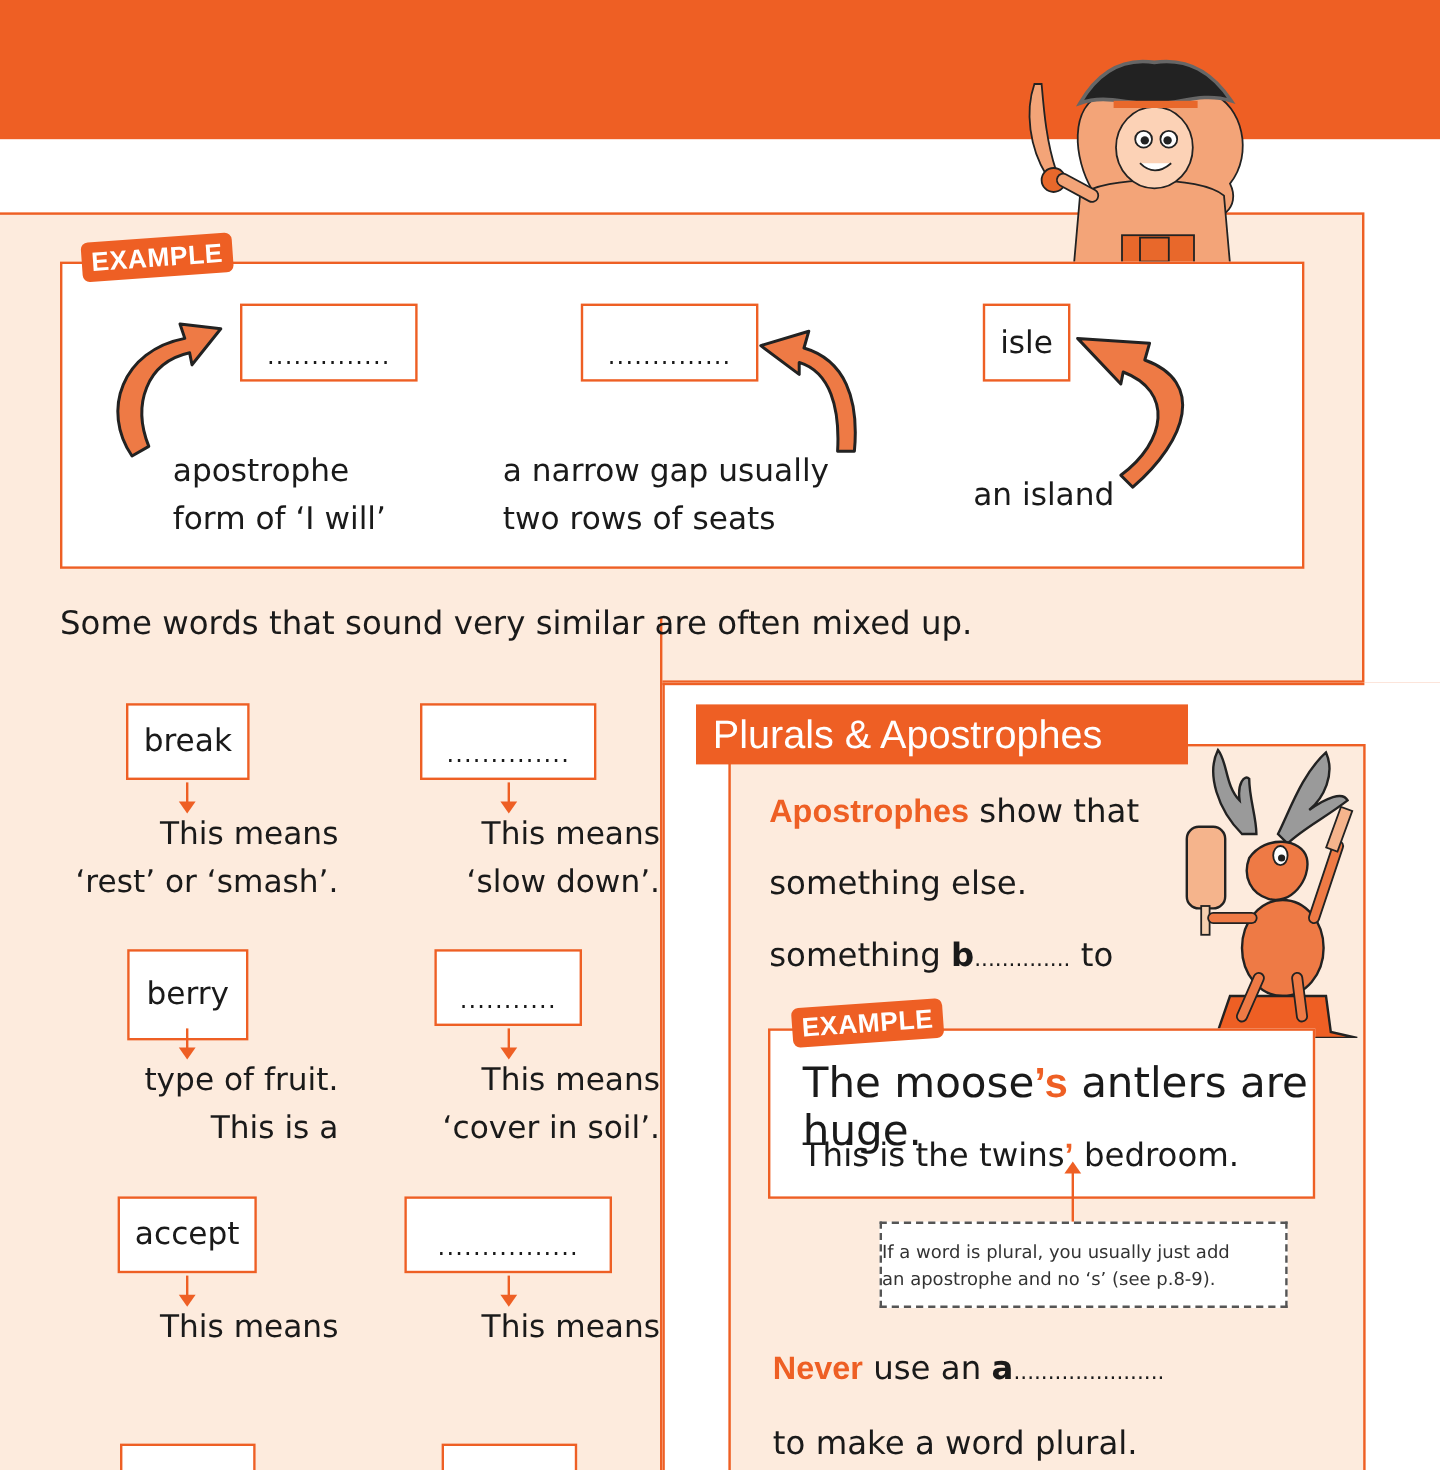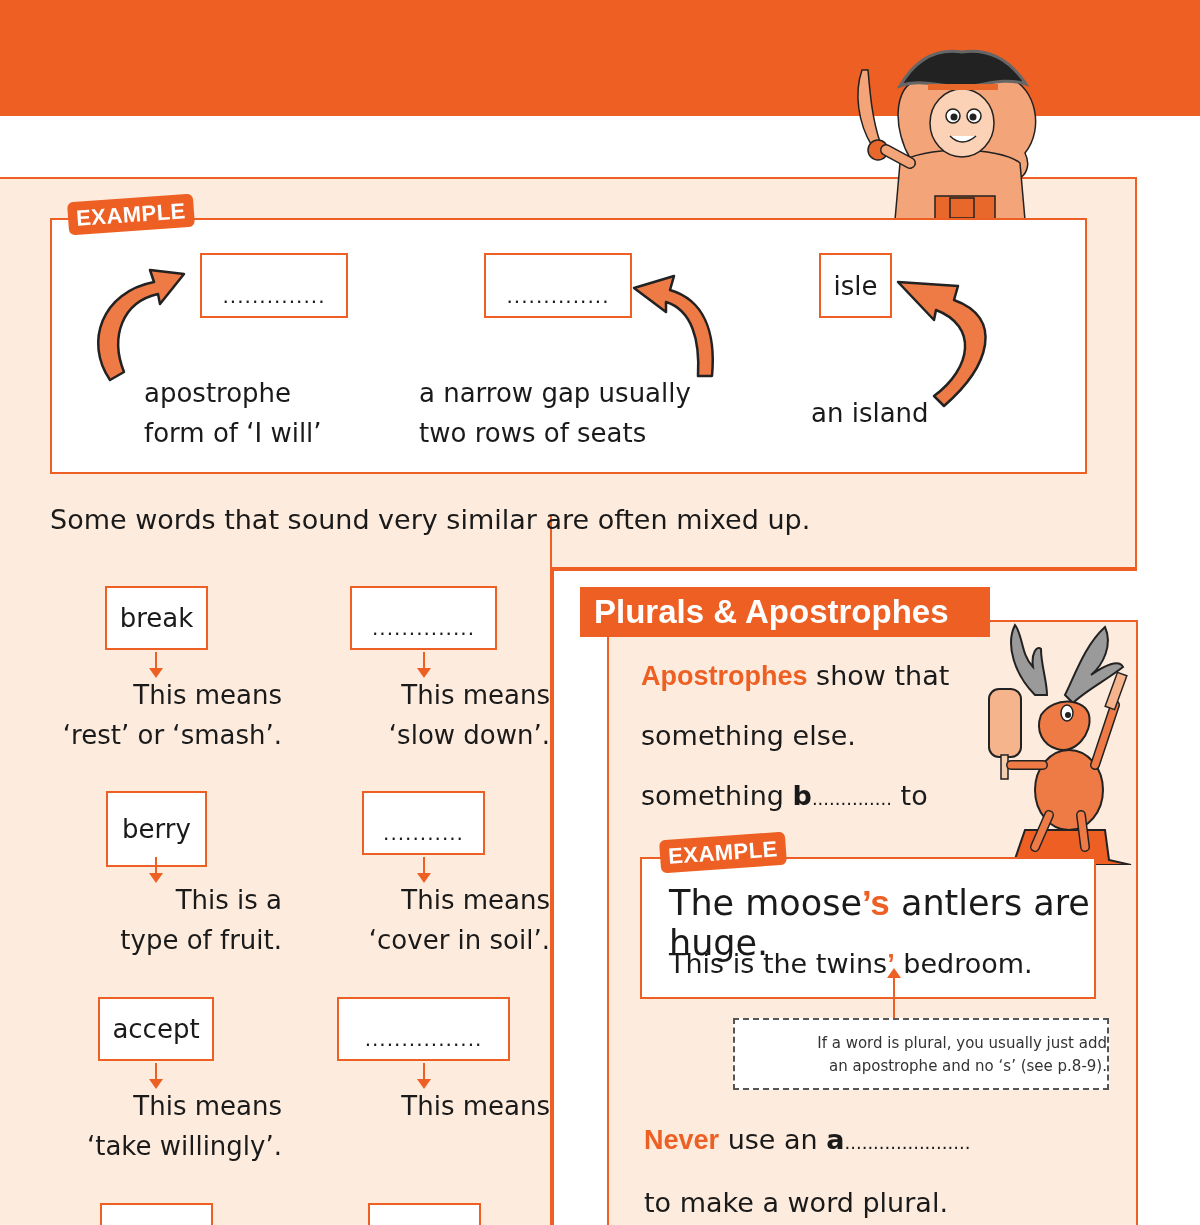--- a/index.html
+++ b/index.html
@@ -35,31 +35,31 @@
 
   .hand { font-family: "DejaVu Sans", sans-serif; font-size: 26px; line-height: 40px; color: #1a1a1a; }
 
   .intro-line { left: 50px; top: 504px; font-size: 27px; }
   .meaning { font-size: 26px; line-height: 40px; text-align: right; }
 
   .arrow-down { width: 2px; height: 18px; background: #ee5f24; position: absolute; }
   .arrow-down::after { content: ""; position: absolute; left: -6px; bottom: -8px; border-left: 7px solid transparent; border-right: 7px solid transparent; border-top: 10px solid #ee5f24; }
 
   
-  .section-title { left: 580px; top: 587px; width: 410px; height: 50px; background: #ee5f24; color: #ffffff; font-family: "Liberation Sans", sans-serif; font-weight: bold; font-size: 33px; line-height: 50px; padding-left: 14px; }
+  .section-title { left: 580px; top: 587px; width: 410px; height: 50px; background: #ee5f24; color: #ffffff; font-family: "Liberation Sans", sans-serif; font-weight: normal; font-size: 33px; line-height: 50px; padding-left: 14px; }
   .inner-peach { left: 607px; top: 620px; width: 531px; height: 620px; background: #fdebdd; border: 2px solid #ee5f24; }
 
   .ap-text { font-size: 27px; line-height: 60px; }
   .orange-bold { color: #ee5f24; font-weight: bold; font-family: "Liberation Sans", sans-serif; }
   .black-bold { font-weight: bold; }
 
   .example-box2 { left: 640px; top: 857px; width: 456px; height: 142px; background: #ffffff; border: 2px solid #ee5f24; }
   .tag2 { left: 660px; top: 836px; }
 
-  .note-box { left: 733px; top: 1018px; width: 376px; height: 72px; background: #ffffff; border: 2px dashed #555; border-style: dashed; text-align: right; font-size: 15px; line-height: 23px; color: #333; padding-top: 12px; }
+  .note-box { left: 733px; top: 1018px; width: 340px; height: 72px; background: #ffffff; border: 2px dashed #555; border-style: dashed; text-align: left; font-size: 15px; line-height: 23px; color: #333; padding-top: 12px; }
 </style>
 </head>
 <body>
 
 <div class="abs top-band"></div>
 
 <div class="abs top-panel"></div>
 <div class="abs left-panel"></div>
 <div class="abs left-panel-cover"></div>
 <div class="abs right-white"></div>
@@ -130,36 +130,35 @@
 <div class="abs word-box dots" style="left:350px;top:586px;width:147px;height:64px">..............</div>
 <div class="abs arrow-down" style="left:423px;top:652px"></div>
 <div class="abs meaning" style="left:298px;top:675px;width:252px">
   <div>This means</div>
   <div>‘slow down’.</div>
 </div>
 
 <div class="abs word-box" style="left:106px;top:791px;width:101px;height:76px">berry</div>
 <div class="abs arrow-down" style="left:155px;top:857px"></div>
 <div class="abs meaning" style="left:30px;top:880px;width:252px">
+  <div>type of fruit.</div>
   <div>This is a</div>
-  <div>type of fruit.</div>
 </div>
 
 <div class="abs word-box dots" style="left:362px;top:791px;width:123px;height:64px">...........</div>
 <div class="abs arrow-down" style="left:423px;top:857px"></div>
 <div class="abs meaning" style="left:298px;top:880px;width:252px">
   <div>This means</div>
   <div>‘cover in soil’.</div>
 </div>
 
 <div class="abs word-box" style="left:98px;top:997px;width:116px;height:64px">accept</div>
 <div class="abs arrow-down" style="left:155px;top:1063px"></div>
 <div class="abs meaning" style="left:30px;top:1086px;width:252px">
   <div>This means</div>
-  <div>‘take willingly’.</div>
 </div>
 
 <div class="abs word-box dots" style="left:337px;top:997px;width:173px;height:64px">................</div>
 <div class="abs arrow-down" style="left:423px;top:1063px"></div>
 <div class="abs meaning" style="left:298px;top:1086px;width:252px">
   <div>This means</div>
 </div>
 
 <div class="abs word-box" style="left:100px;top:1203px;width:113px;height:40px"></div>
 <div class="abs word-box" style="left:368px;top:1203px;width:113px;height:40px"></div>

